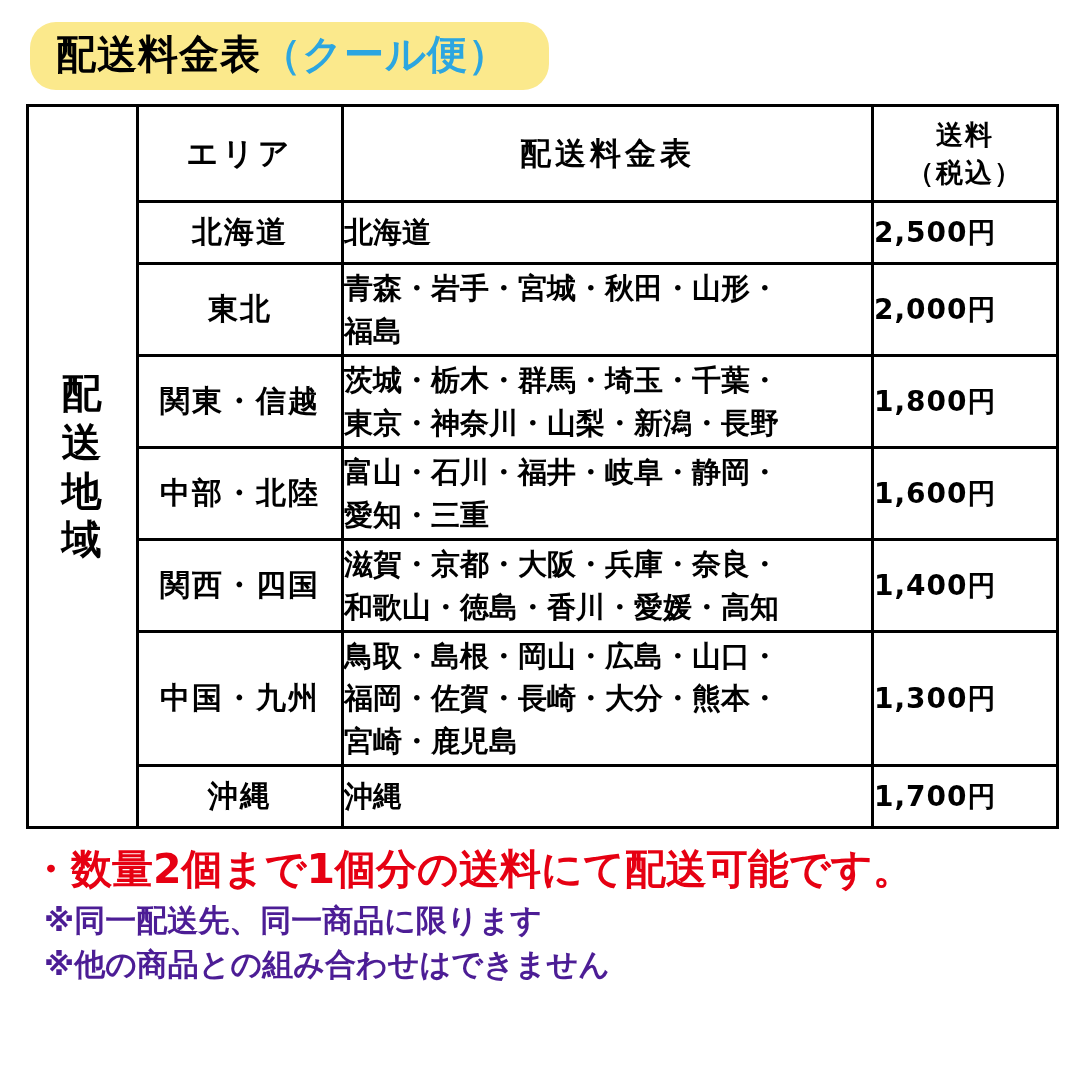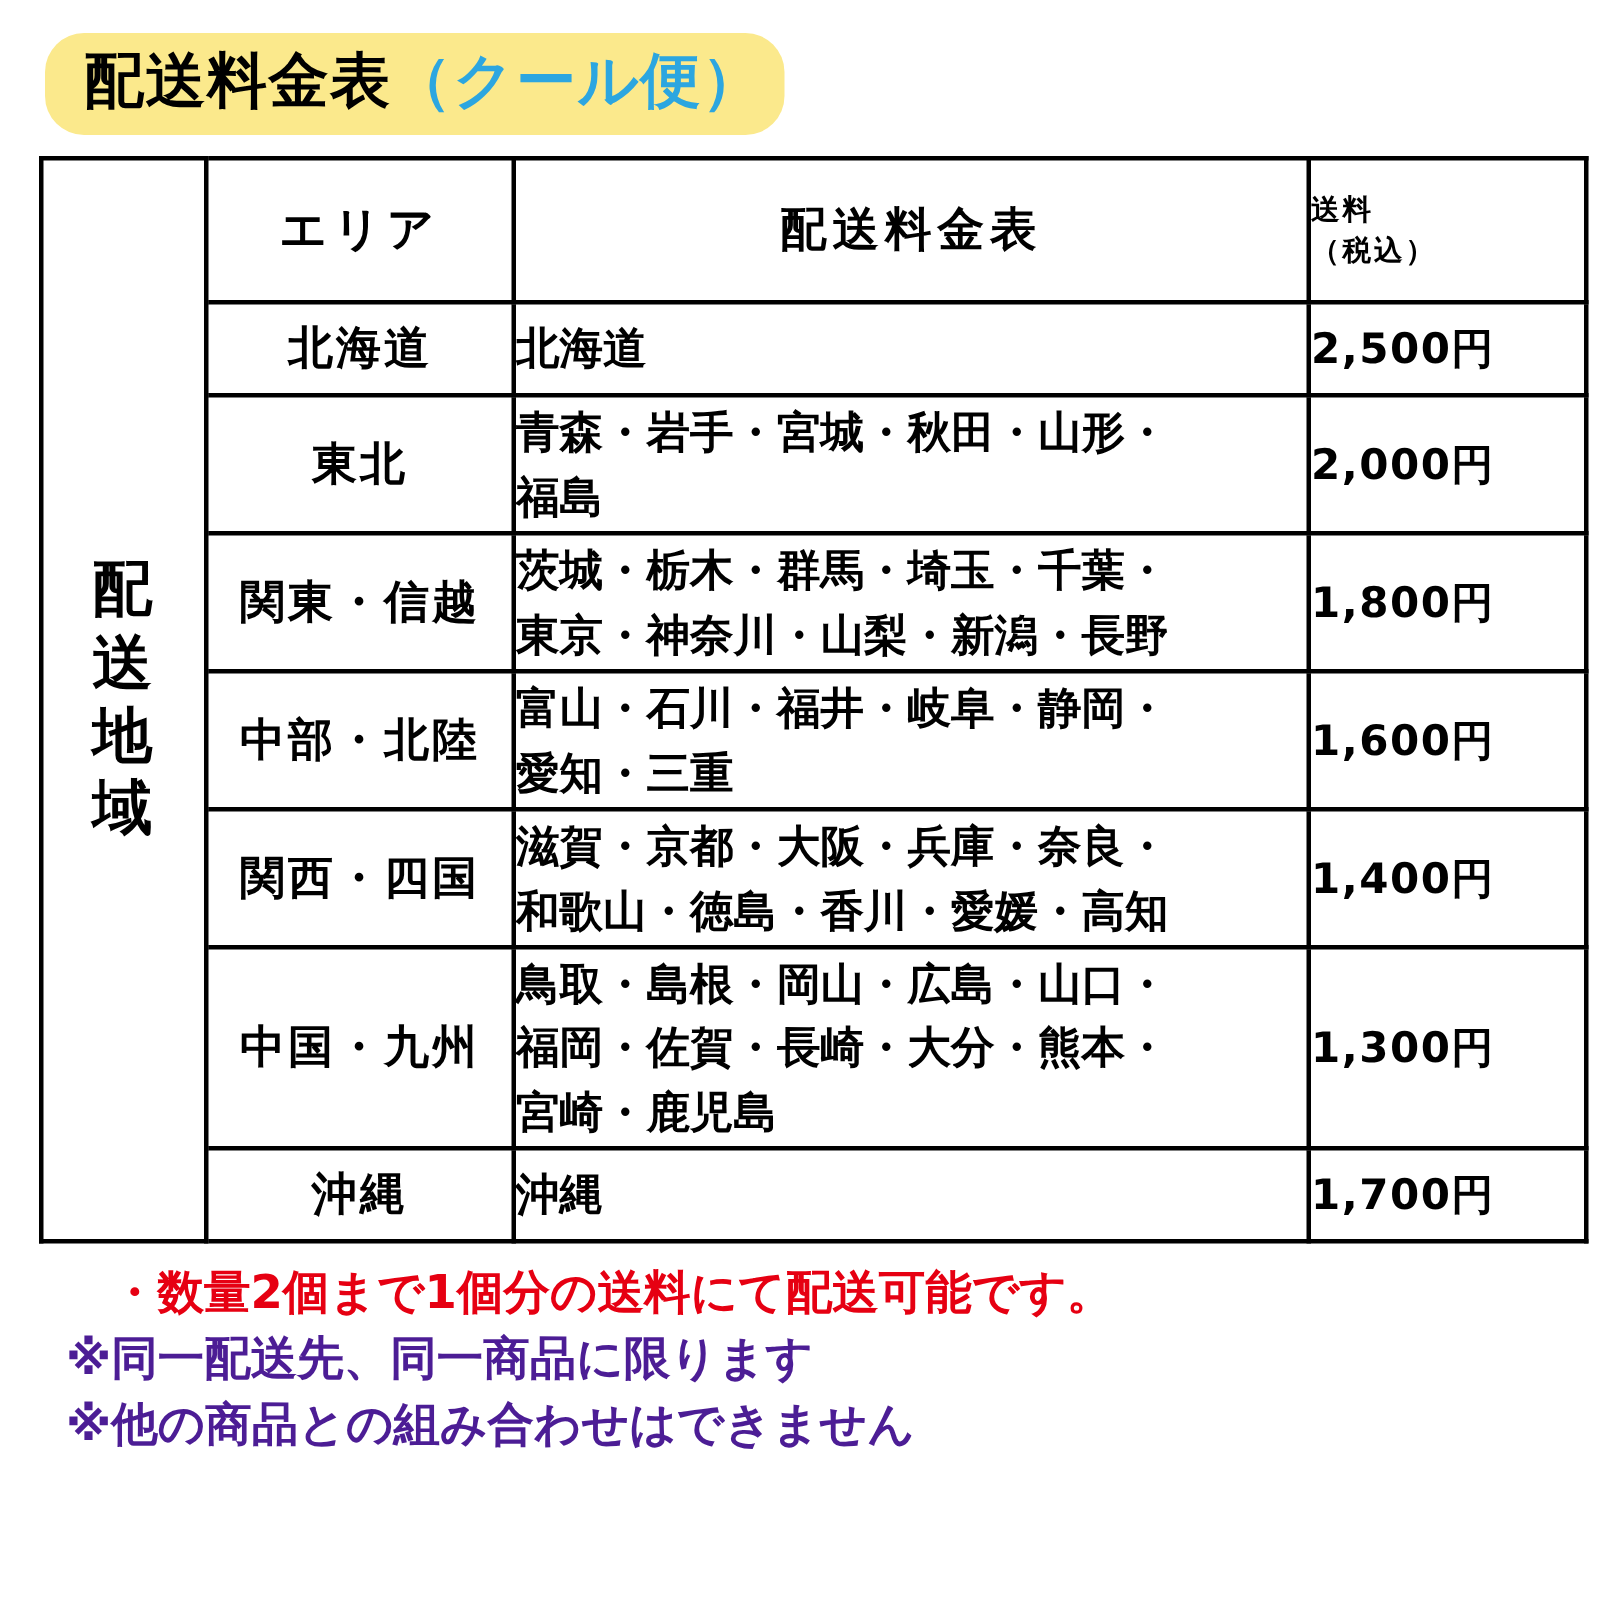--- a/index.html
+++ b/index.html
@@ -20,21 +20,21 @@
     height: 1080px;
     box-sizing: border-box;
     padding: 22px 26px 0 26px;
   }
 
   
   .title-wrap {
     display: inline-block;
     background: #fbe98c;
     border-radius: 26px;
-    padding: 8px 14px 12px 26px;
+    padding: 8px 40px 12px 26px;
     margin-left: 4px;
   }
   .title-line {
     font-size: 40px;
     font-weight: bold;
     letter-spacing: 1px;
     line-height: 1.2;
     white-space: nowrap;
   }
   .title-main { color: #000000; }
@@ -69,22 +69,22 @@
     padding: 4px 0;
   }
   .head-cell {
     text-align: center;
     font-size: 31px;
     letter-spacing: 4px;
     line-height: 1.35;
     padding: 12px 0;
   }
   .head-fee {
-    text-align: left;
-    font-size: 19px;
+    text-align: center;
+    font-size: 27px;
     letter-spacing: 2px;
     line-height: 1.4;
     padding: 10px 2px;
     margin-left: 40px;
   }
   .area-cell {
     text-align: center;
     font-size: 30px;
     letter-spacing: 2px;
     padding: 8px 2px;
@@ -110,25 +110,24 @@
   .r-2line { height: 92px; margin-top: 36px; }
   .r-3line { height: 134px; }
 
   
   .notes {
     margin-top: 12px;
     margin-left: 4px;
   }
   .note-red {
     color: #e60012;
-    font-size: 31px;
+    font-size: 41px;
     font-weight: bold;
     letter-spacing: 0px;
     line-height: 1.4;
-    margin-left: 44px;
   }
   .note-black {
     color: #4c1d95;
     font-size: 31px;
     font-weight: bold;
     letter-spacing: 0px;
     line-height: 1.42;
     margin-left: 14px;
   }
 </style>

